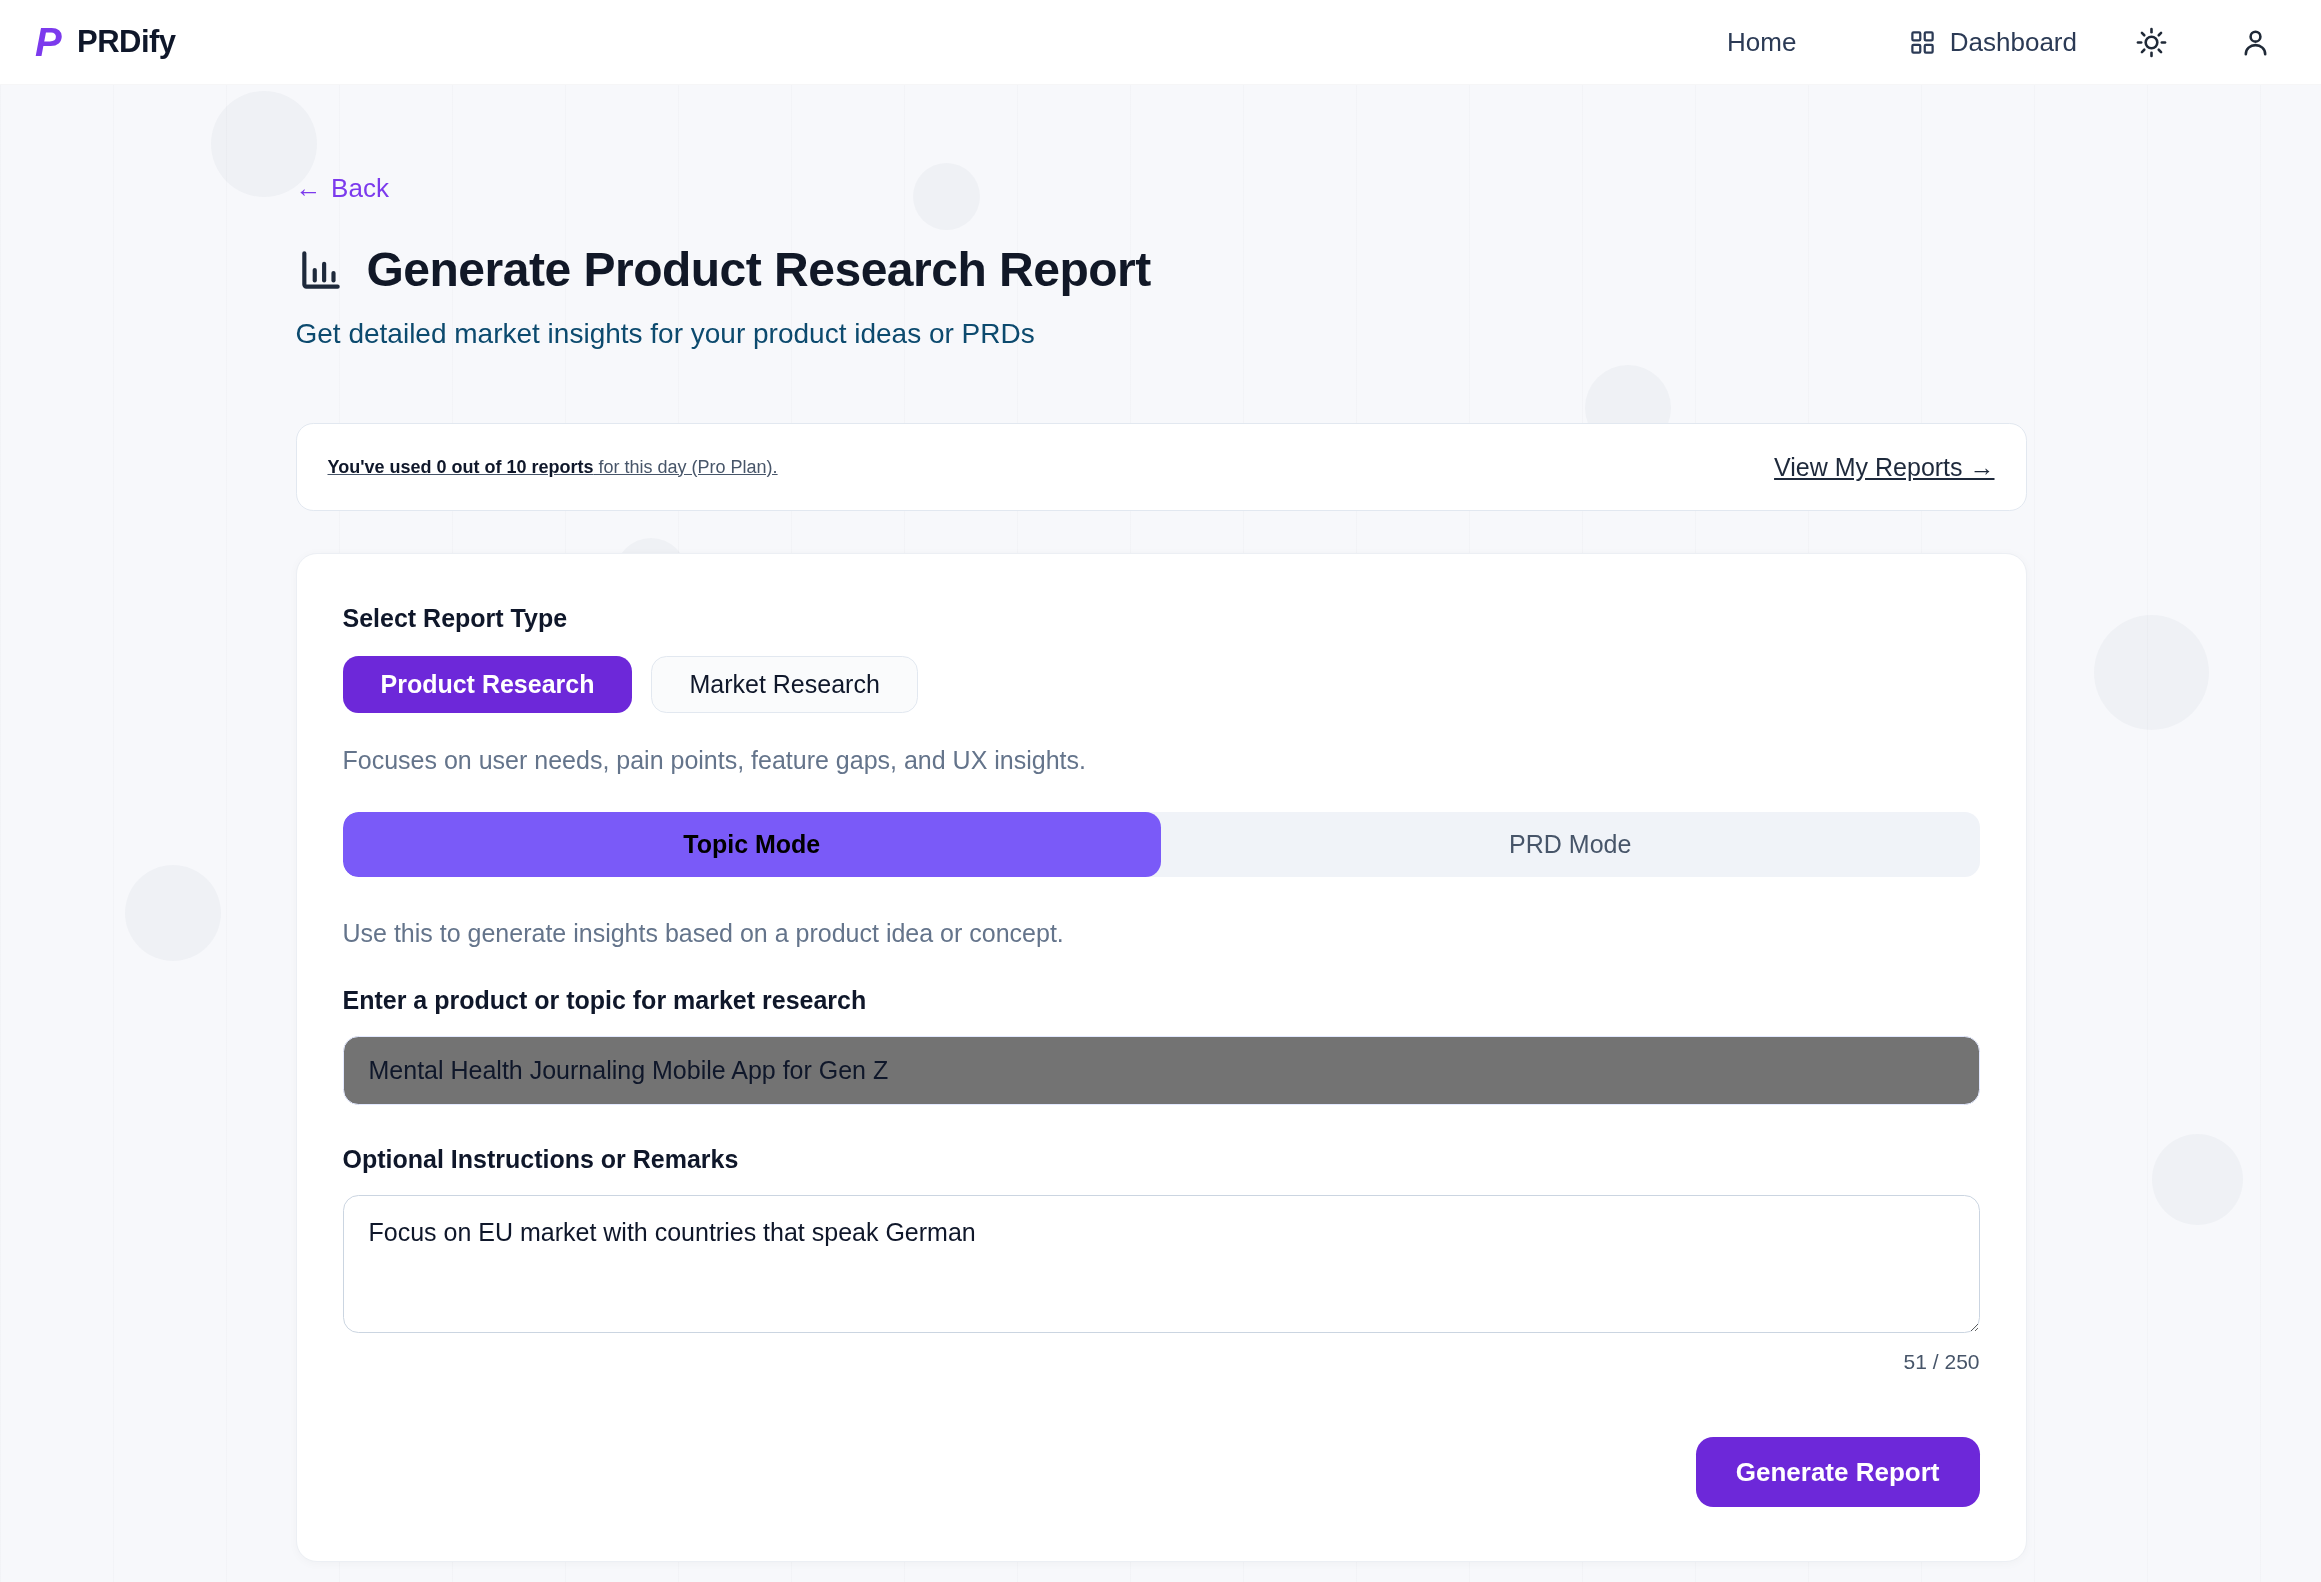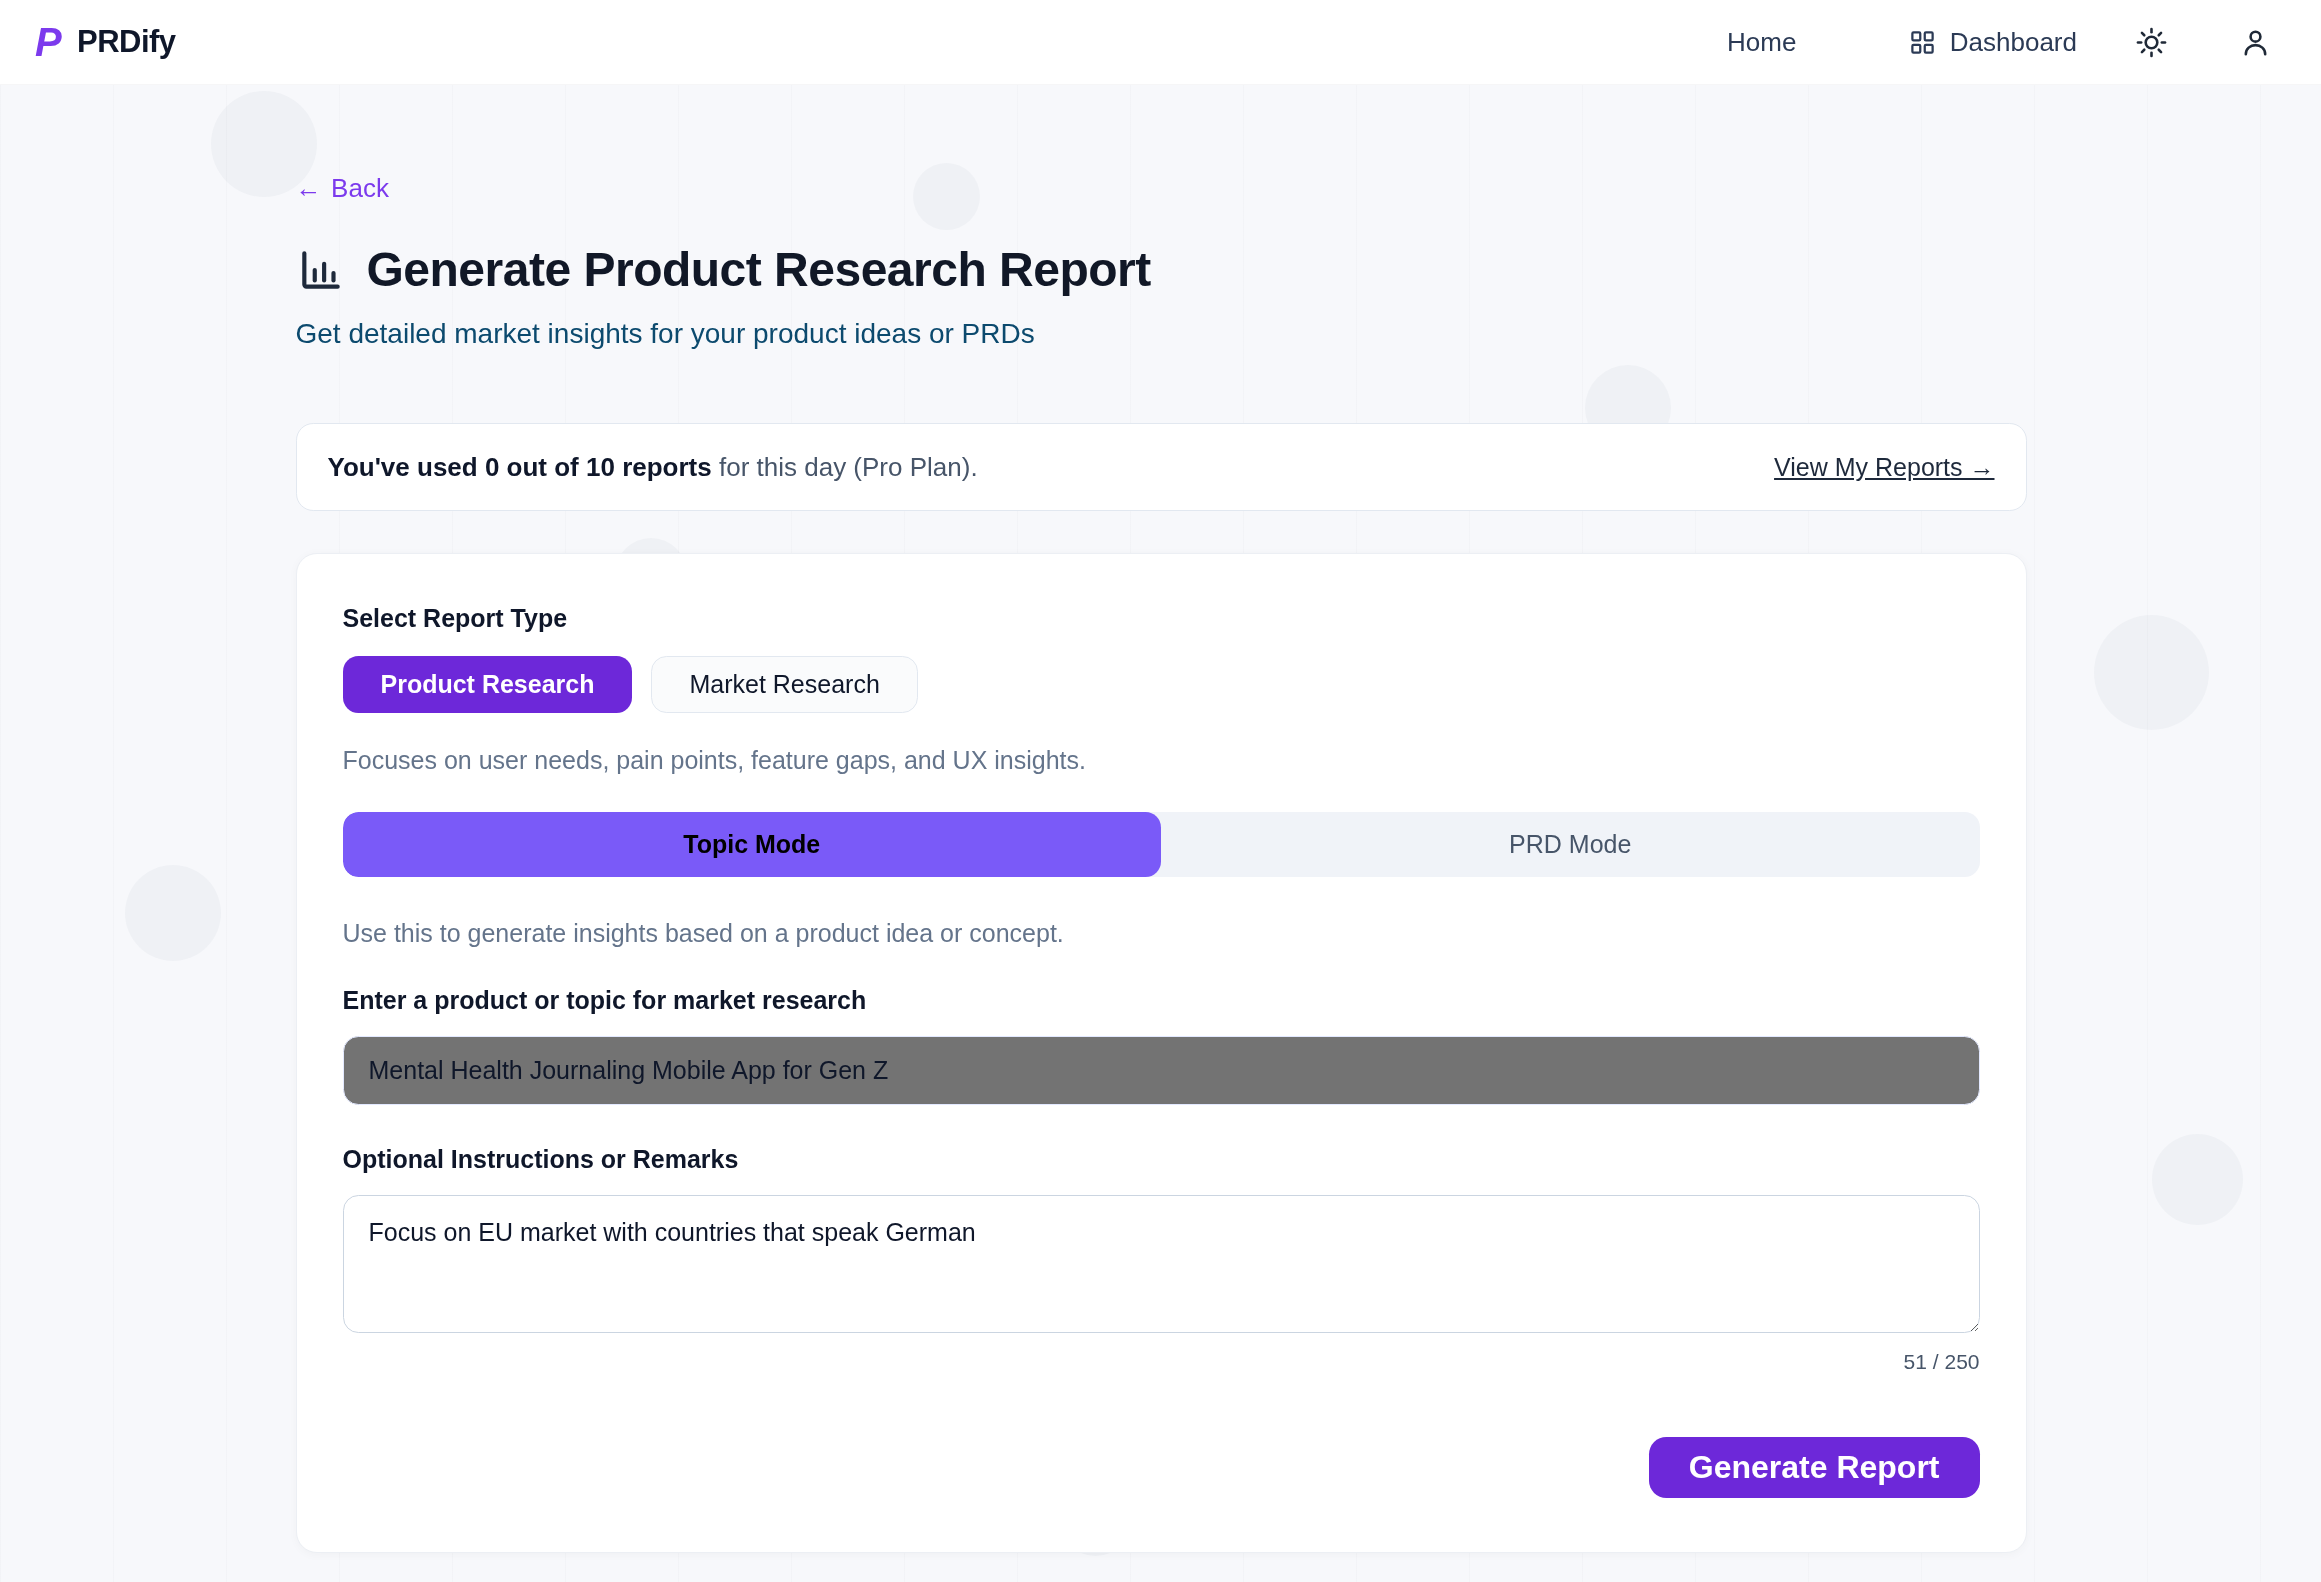--- a/index.html
+++ b/index.html
@@ -56,21 +56,21 @@
   }
   .page-title-row{ display:flex; align-items:center; gap:21px; margin-top:38px; }
   .page-title{ font-size:48px; font-weight:800; color:#111827; letter-spacing:-0.5px; }
   .page-subtitle{ margin-top:21px; font-size:28px; color:#0c4a6e; }
 
   
   .usage-banner{
     margin-top:73px; background:#ffffff; border:1px solid #e2e8f0; border-radius:17.3px;
     height:88px; display:flex; align-items:center; padding:0 31px;
   }
-  .usage-text{ font-size:26px; color:#475569; }
+  .usage-text{ font-size:18px; color:#475569;text-decoration:underline; }
   .usage-text b{ color:#0f172a; font-weight:700; }
   .usage-link{
     margin-left:auto; font-size:25px; font-weight:500; color:#1e293b;
     text-decoration:underline; cursor:pointer;
   }
 
   
   .card{
     margin-top:42px; background:#ffffff; border:1px solid #eceff4; border-radius:21px;
     box-shadow:0 1.9px 9.6px rgba(15,23,42,0.03);
@@ -114,22 +114,22 @@
   .remarks-area{
     margin-top:21px; width:100%; height:138px; background:#ffffff;
     border:1px solid #cbd5e1; border-radius:15.4px; padding:19px 25px;
     font-size:25px; color:#0f172a; font-family:inherit; outline:none;
     resize:vertical; line-height:1.4;
   }
 
   .submit-row{ margin-top:63px; display:flex; justify-content:flex-end; }
   .submit-btn{
     background:#6d28d9; color:#ffffff; border:none; cursor:pointer;
-    height:61px; padding:0 40px; border-radius:17.3px;
-    font-size:32px; font-weight:600; font-family:inherit;
+    height:70px; padding:0 40px; border-radius:17.3px;
+    font-size:26px; font-weight:600; font-family:inherit;
   }
 </style>
 </head>
 <body>
 
 <div class="viewport">
   <div class="backdrop">
     <div class="blob b1"></div>
       <div class="blob b2"></div>
       <div class="blob b3"></div>

